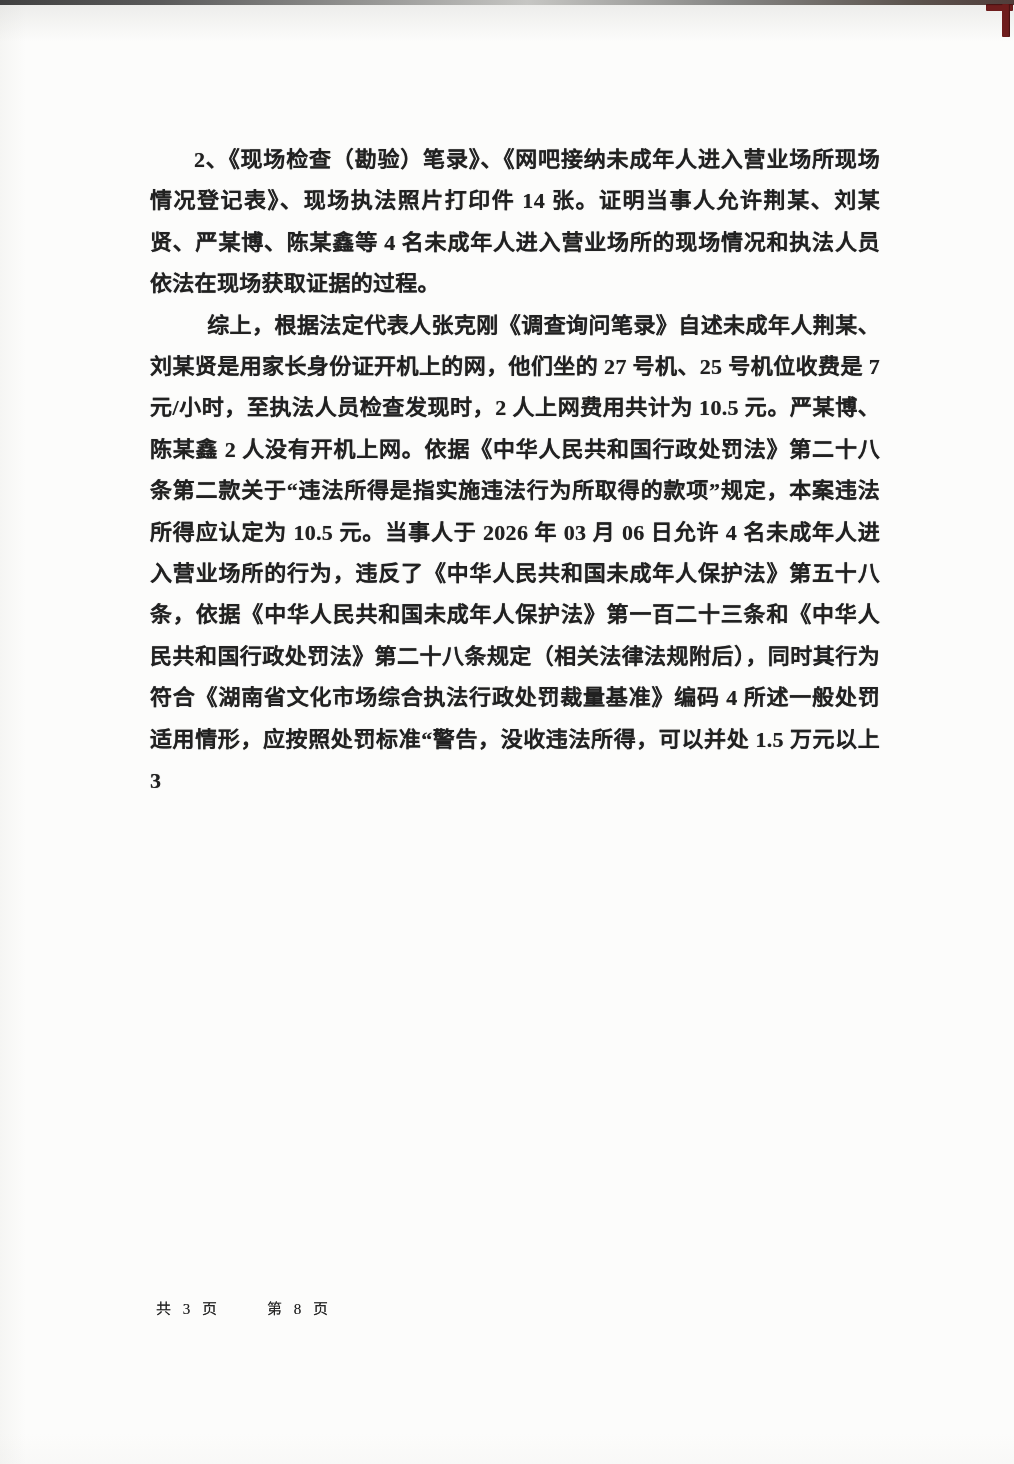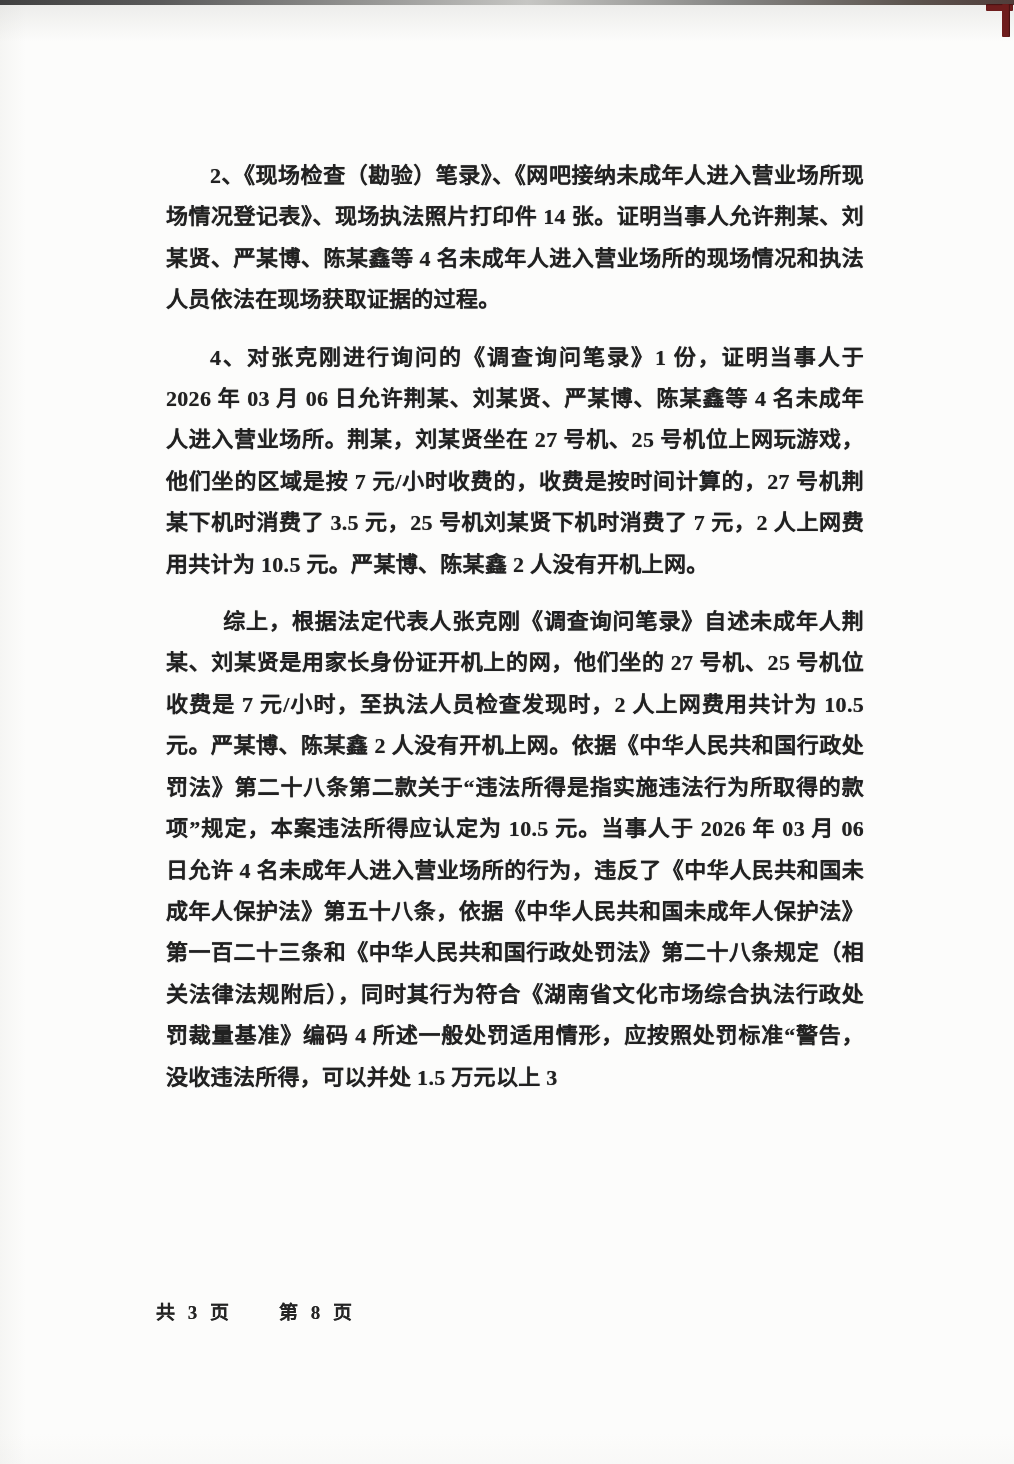--- a/index.html
+++ b/index.html
@@ -65,56 +65,55 @@
     font-size: 22px;
     line-height: 41.4px;
     color: #212121;
     font-weight: 600;
     letter-spacing: 0.3px;
     text-align: justify;
     text-justify: inter-ideograph;
     text-shadow: 0 0 0.7px rgba(35,35,35,0.65);
   }
   .text-block p {
-    margin: 16px;
+    margin: 0;
     text-indent: 2em;
   }
   .text-block p.deep-indent {
     text-indent: 2.6em;
   }
   .page-footer {
     position: absolute;
     left: 156px;
     top: 1297px;
     display: flex;
     gap: 46px;
-    font-size: 19px;
+    font-size: 15px;
     letter-spacing: 4px;
     color: #242424;
-    font-weight: 700;
+    font-weight: 400;
     text-shadow: 0 0 0.6px rgba(35,35,35,0.6);
   }
 </style>
 </head>
 <body>
 
 <div class="page">
 
   <div class="scan-shade"></div>
 
   <div class="scan-top-strip"></div>
 
   <div class="corner-mark">
     <div class="corner-h" style="background-color: rgb(110, 29, 29);"></div>
     <div class="corner-v" style="background-color: rgb(110, 29, 29);"></div>
   </div>
 
   <div class="text-block">
     <p>2、《现场检查（勘验）笔录》、《网吧接纳未成年人进入营业场所现场情况登记表》、现场执法照片打印件 14 张。证明当事人允许荆某、刘某贤、严某博、陈某鑫等 4 名未成年人进入营业场所的现场情况和执法人员依法在现场获取证据的过程。</p>
-    <p>4、对张克刚进行询问的《调查询问笔录》1 份，证明当事人于 2026 年 03 月 06 日允许荆某、刘某贤、严某博、陈某鑫等 4 名未成年人进入营业场所。荆某，刘某贤坐在 27 号机、25 号机位上网玩游戏，他们坐的区域是按 7 元/小时收费的，收费是按时间计算的，27 号机荆某下机时消费了 3.5 元，25 号机刘某贤下机时消费了 7 元，2 人上网费用共计为 10.5 元。严某博、陈某鑫 2 人没有开机上网。</p>
     <p class="deep-indent">综上，根据法定代表人张克刚《调查询问笔录》自述未成年人荆某、刘某贤是用家长身份证开机上的网，他们坐的 27 号机、25 号机位收费是 7 元/小时，至执法人员检查发现时，2 人上网费用共计为 10.5 元。严某博、陈某鑫 2 人没有开机上网。依据《中华人民共和国行政处罚法》第二十八条第二款关于“违法所得是指实施违法行为所取得的款项”规定，本案违法所得应认定为 10.5 元。当事人于 2026 年 03 月 06 日允许 4 名未成年人进入营业场所的行为，违反了《中华人民共和国未成年人保护法》第五十八条，依据《中华人民共和国未成年人保护法》第一百二十三条和《中华人民共和国行政处罚法》第二十八条规定（相关法律法规附后），同时其行为符合《湖南省文化市场综合执法行政处罚裁量基准》编码 4 所述一般处罚适用情形，应按照处罚标准“警告，没收违法所得，可以并处 1.5 万元以上 3</p>
   </div>
 
   <div class="page-footer">
     <span>共 3 页</span>
     <span>第 8 页</span>
   </div>
 
 </div>
 

